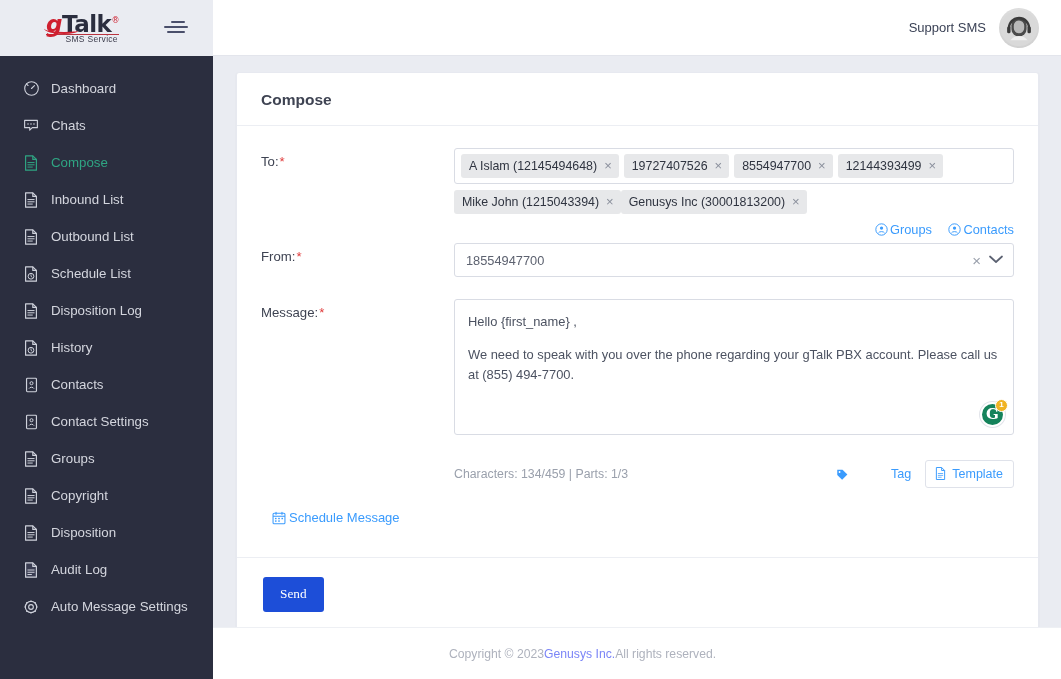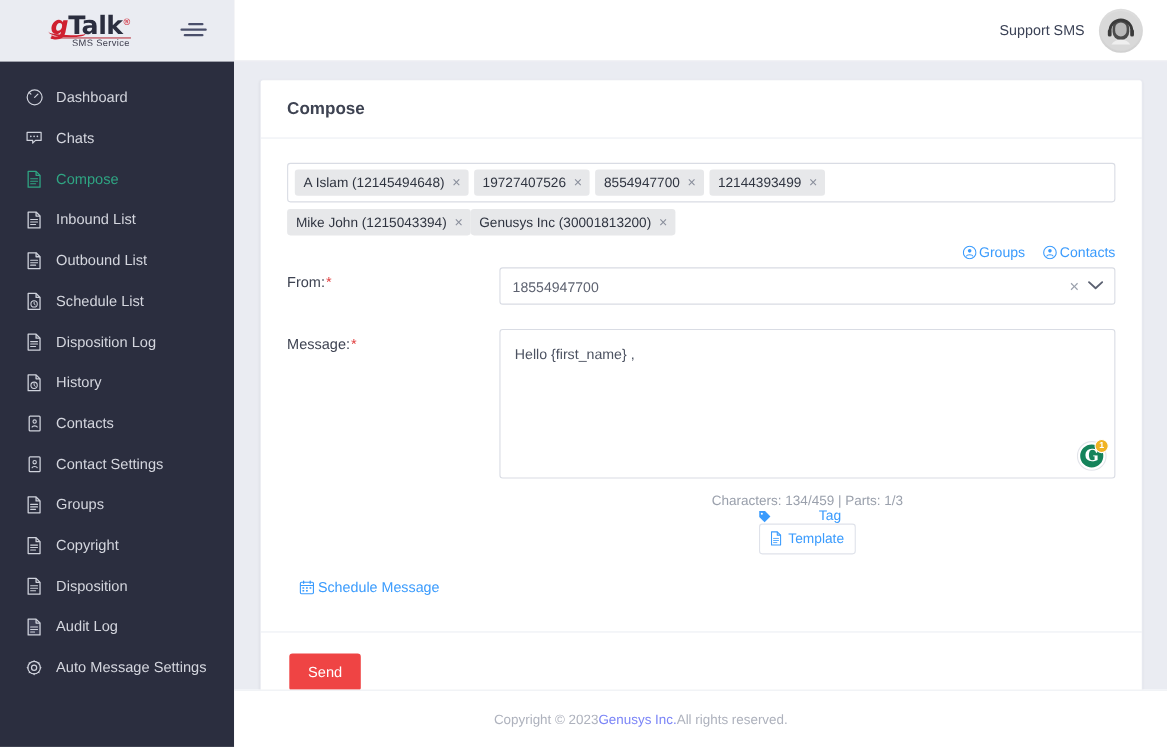--- a/index.html
+++ b/index.html
@@ -192,22 +192,21 @@
     background: #f0b323; color: #fff;
     font-family: "Liberation Sans", sans-serif;
     font-size: 8px; font-weight: bold;
     width: 13px; height: 13px; border-radius: 50%;
     display: flex; align-items: center; justify-content: center;
     border: 1.5px solid #fff;
   }
 
   .meta-row {
     display: flex; align-items: center;
-    margin-top: 13px;
-    flex-direction: column;
+    margin-top: 25px;
   }
   .char-count { font-size: 12.3px; color: #9aa0ac; flex: 1; }
   .tag-link {
     color: #3a9bfd; font-size: 12.6px; text-decoration: none;
     display: inline-flex; align-items: center; cursor: pointer;
     margin-right: 14px;
     gap: 40px;
   }
   .template-btn {
     border: 1px solid #dfe2ea; border-radius: 3px;
@@ -223,23 +222,23 @@
     color: #3a9bfd; font-size: 13px; text-decoration: none;
     display: inline-flex; align-items: center; cursor: pointer;
   }
   .schedule-link svg { margin-right: 3px; }
 
   .card-footer {
     border-top: 1px solid #eceef3;
     padding: 19px 24px 22px 26px;
   }
   .send-btn {
-    background: #ef4444; color: #fff;
+    background: #1d4ed8; color: #fff;
     border: none; border-radius: 3px;
-    font-size: 13.3px; font-family: Liberation Sans, sans-serif;
+    font-size: 13.3px; font-family: Liberation Serif, serif;
     padding: 9px 17px 10px 17px;
     cursor: pointer;
     text-align: right;
   }
 
   .footer {
     height: 52px; flex: 0 0 52px;
     background: #ffffff;
     display: flex; align-items: center;
     padding-left: 236px;
@@ -460,20 +459,21 @@
     <main class="content">
       <section class="card">
 
         <div class="card-header">
           <h1 class="card-title">Compose</h1>
         </div>
 
         <div class="card-body">
 
           <div class="form-row">
+            <div class="form-label"><span>To:</span><span class="req">*</span></div>
             <div class="form-field">
               <div class="token-input">
                 <span class="chip">
                     <span>A Islam (12145494648)</span>
                     <span class="chip-x">×</span>
                   </span>
                 <span class="chip">
                     <span>19727407526</span>
                     <span class="chip-x">×</span>
                   </span>
@@ -531,20 +531,21 @@
               </div>
             </div>
           </div>
 
           <div class="form-row" style="margin-top:22px;">
             <div class="form-label"><span>Message:</span><span class="req">*</span></div>
             <div class="form-field">
               <div class="msgbox">
                 <p>Hello {first_name} ,</p>
                 <div class="msg-spacer"></div>
+                <p>We need to speak with you over the phone regarding your gTalk PBX account. Please call us at (855) 494-7700.</p>
                 <div class="grammarly">
                   <span>G</span>
                   <span class="gr-badge">1</span>
                 </div>
               </div>
               <div class="meta-row">
                 <span class="char-count">Characters: 134/459 | Parts: 1/3</span>
                 <a class="tag-link" href="#">
                   <svg width="13" height="13" viewBox="0 0 16 16" style="margin-right:2px;">
                       <path d="M1.5 2 h6.5 l6 6 -6.5 6.5 -6 -6 z" fill="#3a9bfd"></path>

